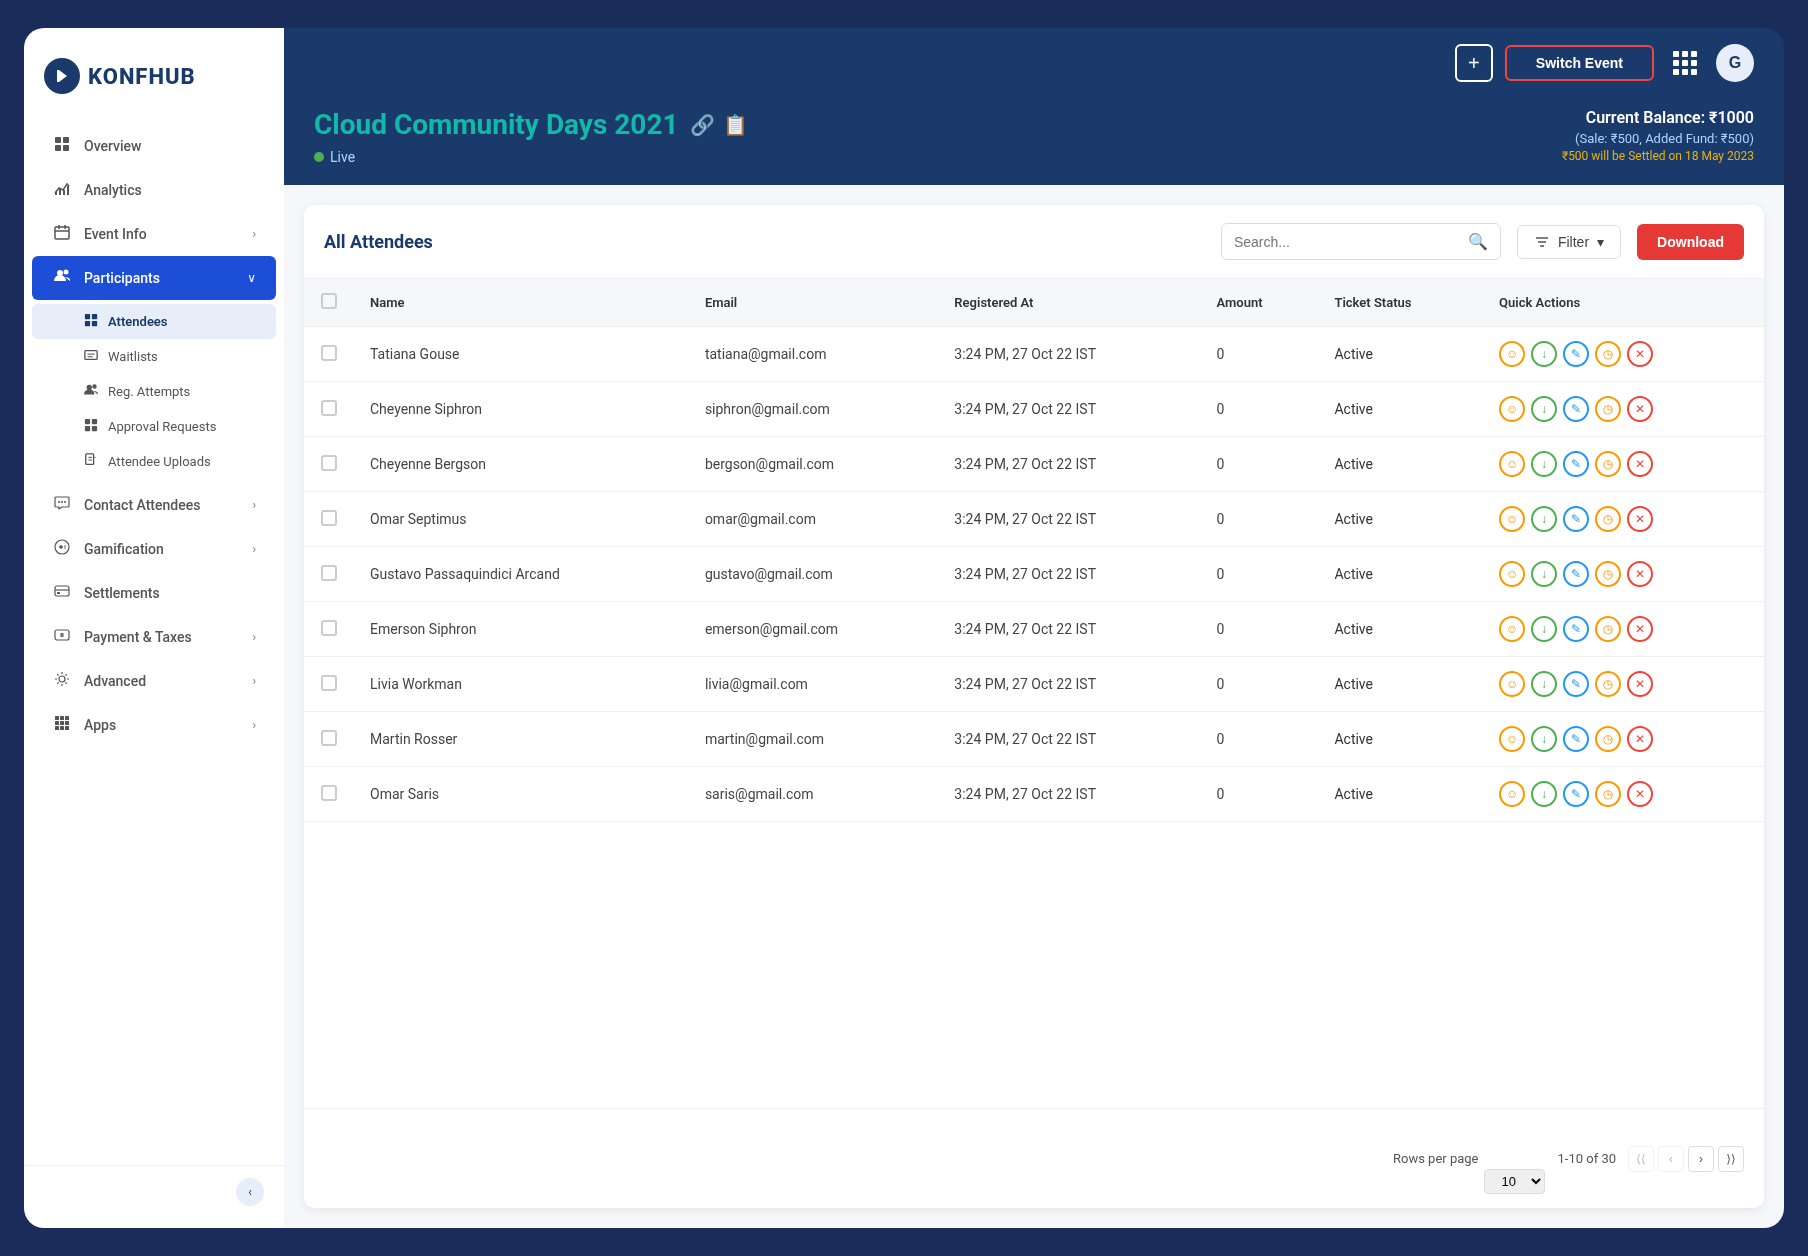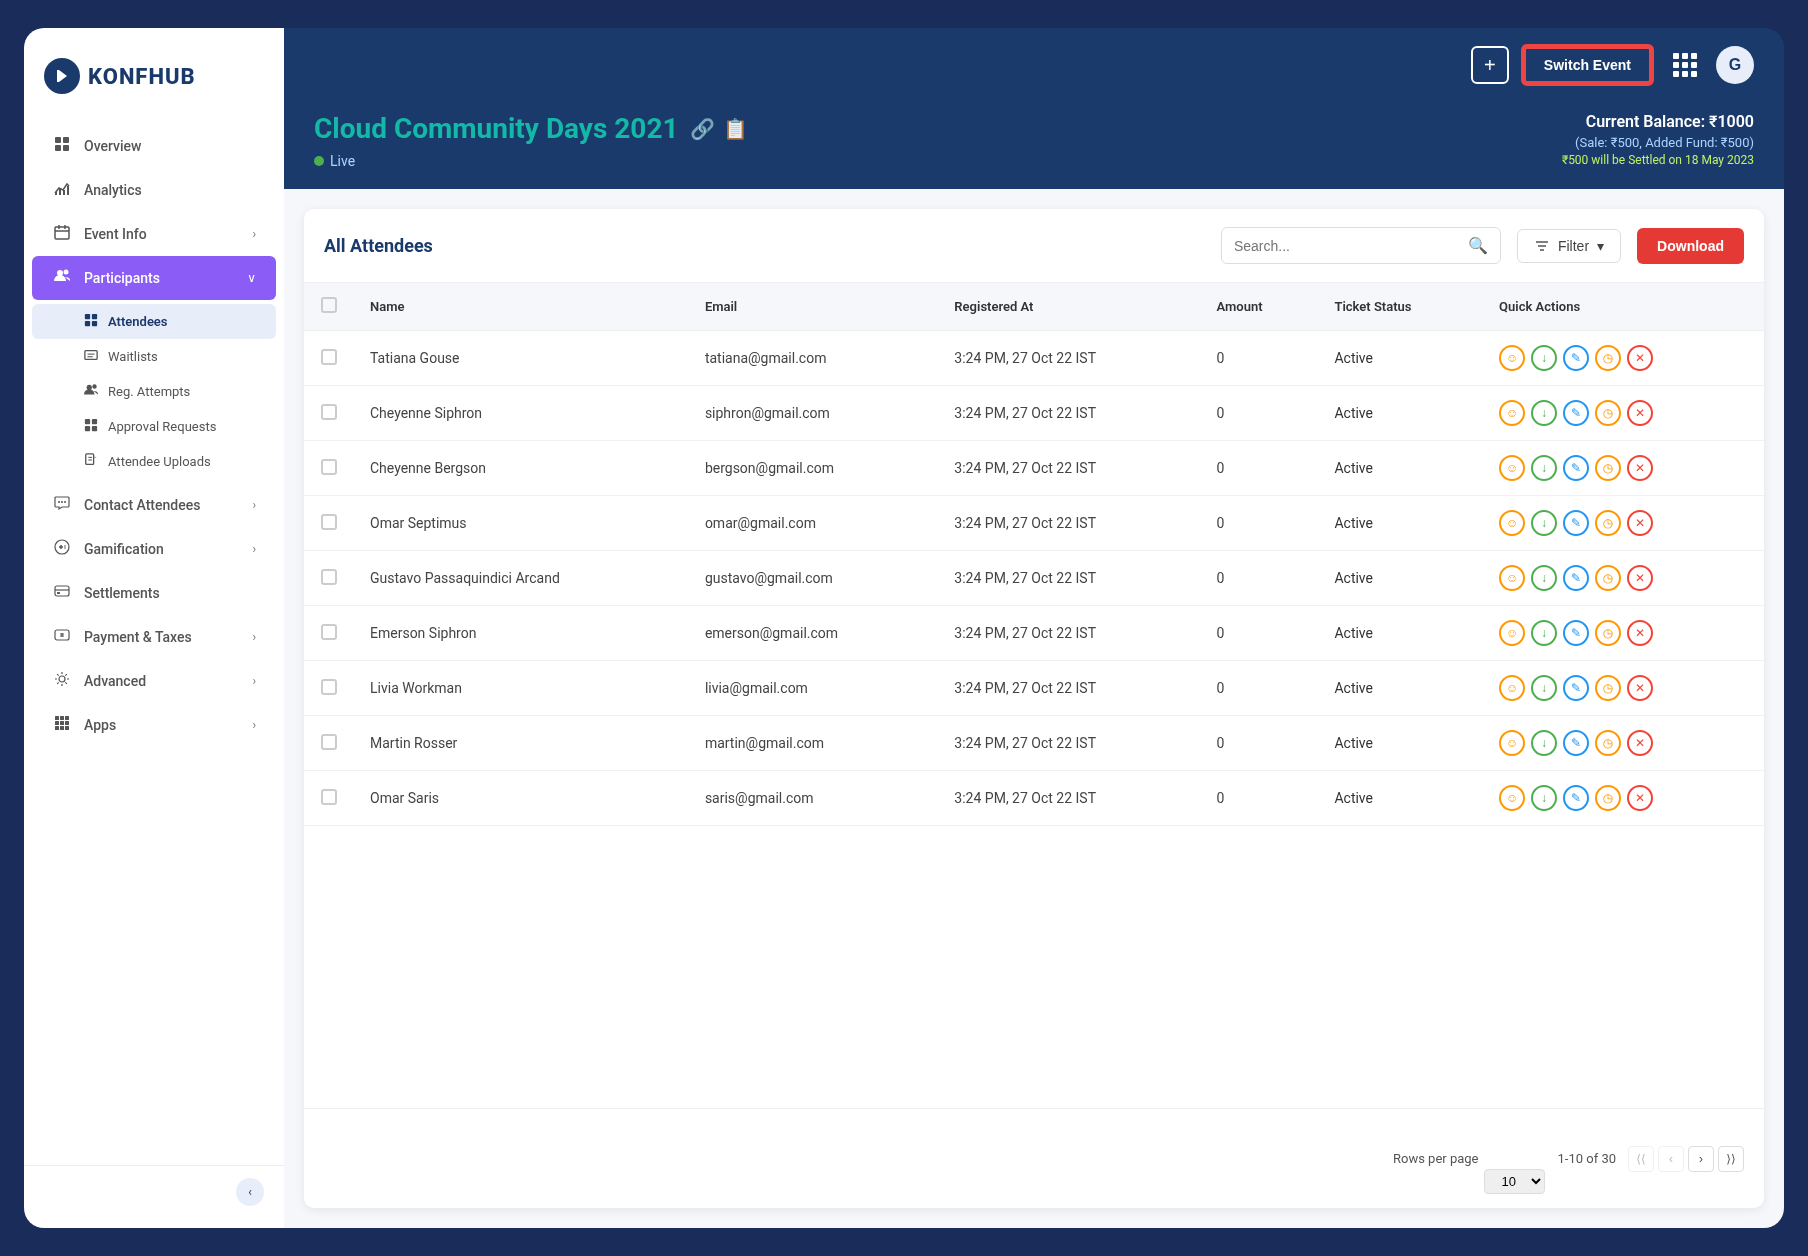--- a/index.html
+++ b/index.html
@@ -67,21 +67,21 @@
       cursor: pointer;
       color: #555;
       font-size: 14px;
       font-weight: 500;
       gap: 12px;
       position: relative;
       border-radius: 6px;
       margin: 0 8px;
     }
     .nav-item.active {
-      background: #8b5cf6;
+      background: #1d4ed8;
       color: white;
       border-radius: 6px;
     }
     .nav-item .nav-label { flex: 1; }
     .nav-item .chevron { font-size: 12px; color: #888; }
     .nav-item.active .chevron { color: white; }
     .nav-icon { font-size: 16px; width: 20px; text-align: center; }
     .sub-nav {
       padding: 4px 0;
     }
@@ -144,23 +144,23 @@
       background: transparent;
       border-radius: 6px;
       font-size: 20px;
       display: flex;
       align-items: center;
       justify-content: center;
       cursor: pointer;
     }
     .btn-switch-event {
       background: transparent;
-      border: 5px solid #ef4444;
+      border: 2px solid #ef4444;
       color: #fff;
-      padding: 8px 18px;
+      padding: 8px 29px;
       border-radius: 6px;
       font-size: 14px;
       font-weight: 600;
       cursor: pointer;
     }
     .btn-grid {
       width: 38px;
       height: 38px;
       background: transparent;
       border: none;
@@ -242,21 +242,21 @@
       font-size: 16px;
       font-weight: 600;
     }
     .balance-sub {
       font-size: 13px;
       color: #aad4ff;
       margin-top: 4px;
     }
     .balance-settle {
       font-size: 12px;
-      color: #bef264;
+      color: #eab308;
       margin-top: 3px;
     }
     
     .content-area {
       flex: 1;
       background: #f5f7fb;
       padding: 0;
       overflow: hidden;
       display: flex;
       flex-direction: column;

